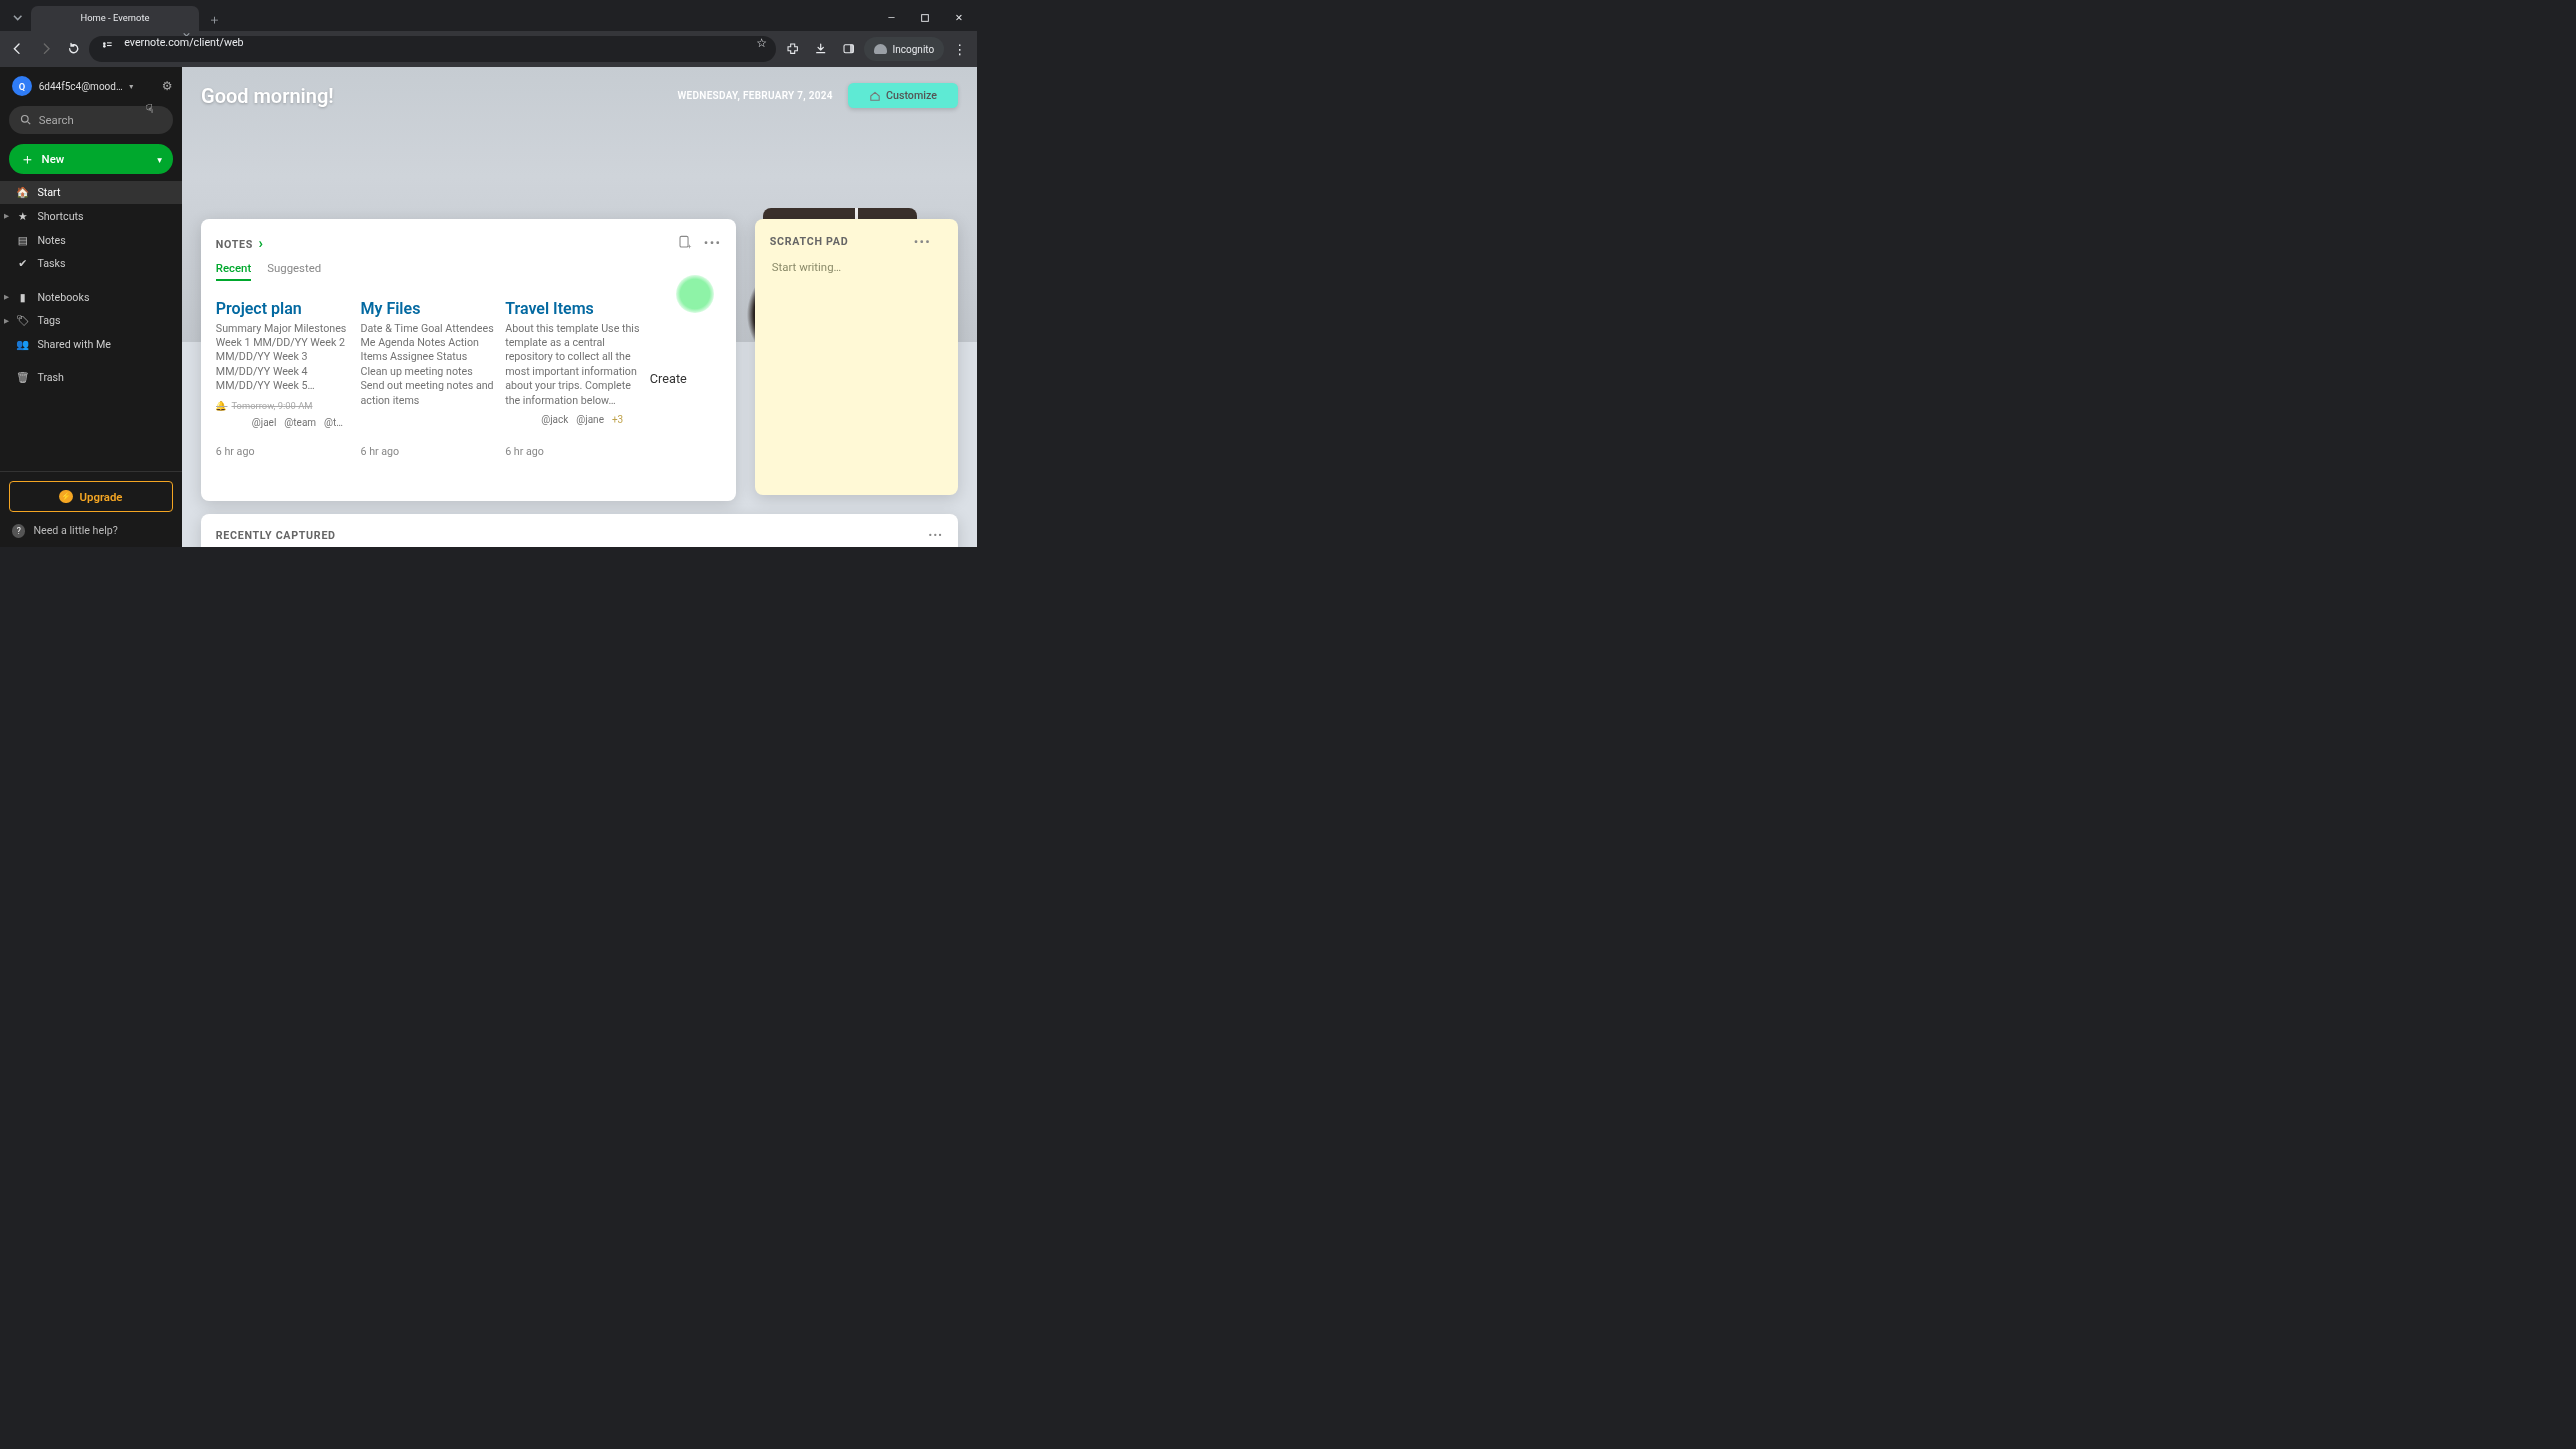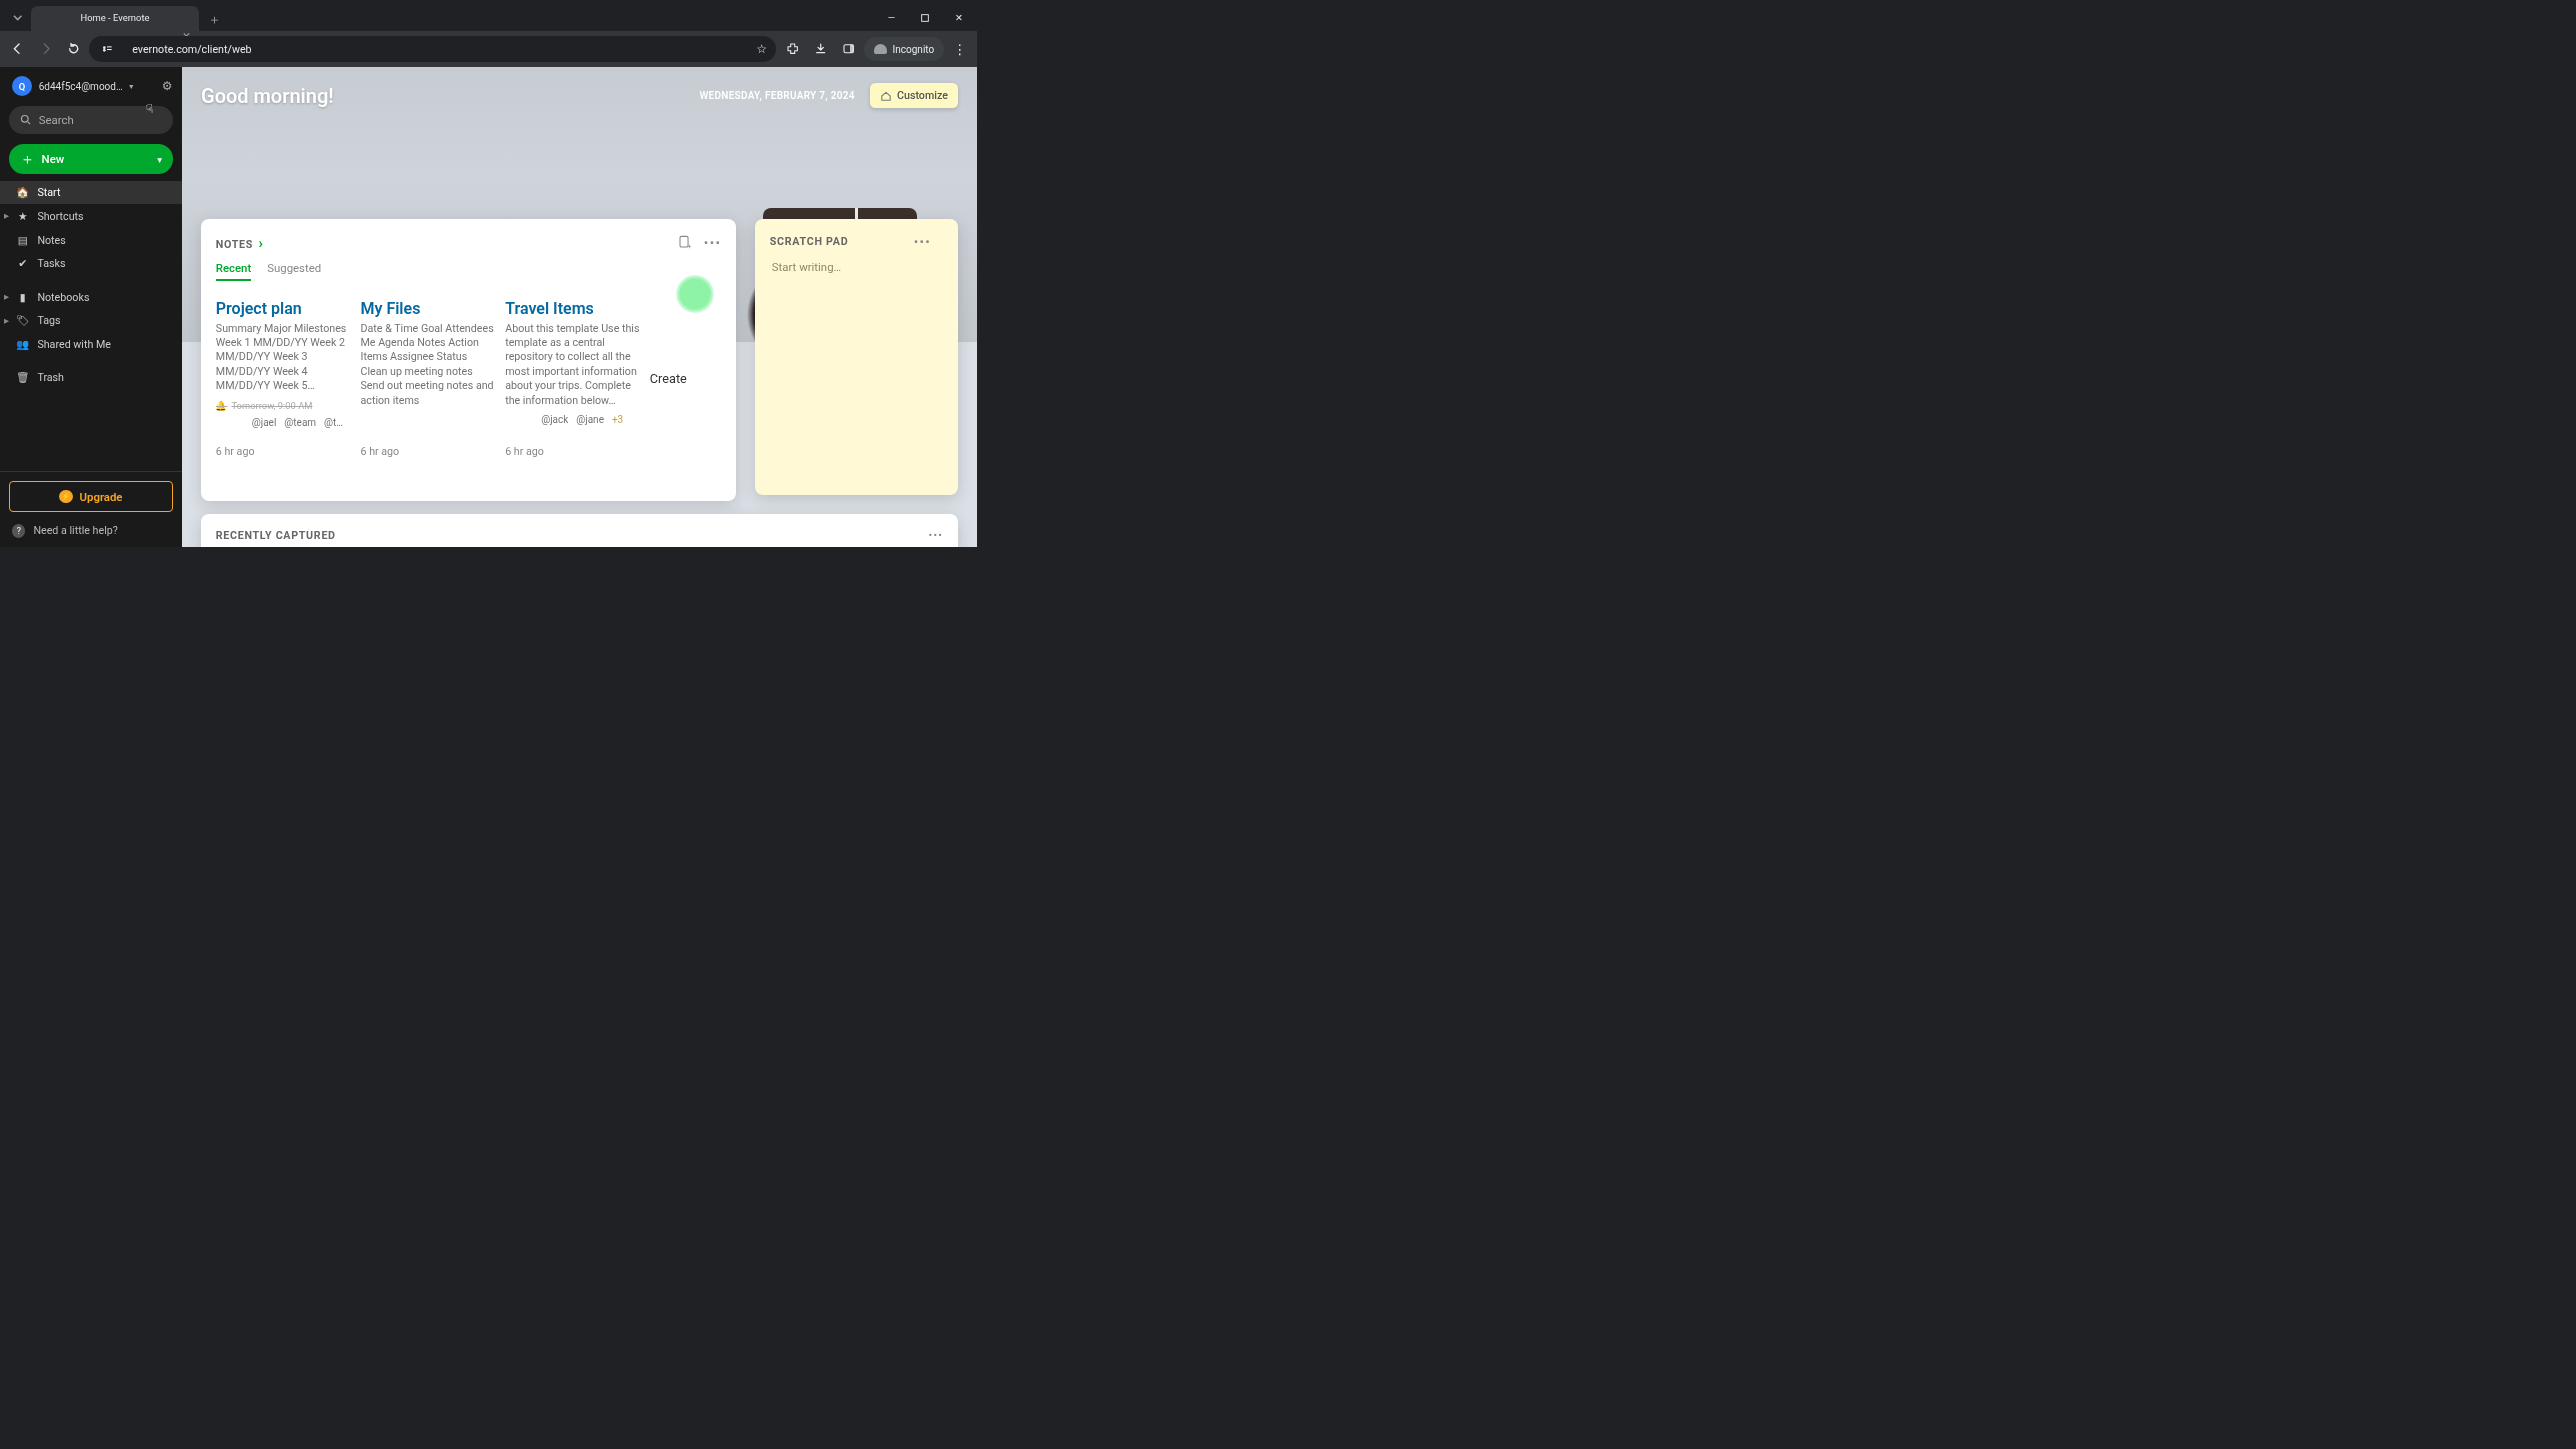--- a/index.html
+++ b/index.html
@@ -80,22 +80,22 @@
     width:24px; height:24px;
     display:flex; align-items:center; justify-content:center;
     color:var(--text-light);
     border-radius:50%;
   }
   .tool-btn.dim { color:var(--text-mid); }
   .omnibox {
     flex:1; height:25.5px;
     background: var(--chrome-bg);
     border-radius: 13.4px;
-    display:flex; align-items:center;
-    padding:0 9.4px; gap:16px;
+    display:flex; 
+    padding:0 9.4px; gap:8px;
     color:var(--text-light); font-size:10.7px;
   }
   .omnibox .site-chip {
     width:17.4px; height:17.4px; border-radius:50%;
     display:flex; align-items:center; justify-content:center;
     font-size:9.4px; color:var(--text-light);
   }
   .omnibox .star { margin-left:auto; color:var(--text-light); font-size:12px; }
   .incognito-pill {
     height:24px; padding:0 9.4px;
@@ -245,22 +245,22 @@
   .greeting {
     font-size:20px; font-weight:600; color:#fff;
     text-shadow:0 0.7px 2.7px rgba(0,0,0,.25);
   }
   .date {
     margin-left:auto; color:#fff; font-size:10px; font-weight:600;
     letter-spacing:0.3px;
   }
   .customize-btn {
     margin-left:14.8px;
-    background:#fef9c3; border-radius:5.4px;
-    padding:6px 10px;
+    background:#5eead4; border-radius:5.4px;
+    padding:6px 21px;
     display:flex; align-items:center; gap:5.4px;
     color:#555; font-size:10.7px; font-weight:500;
     box-shadow:0 1.3px 4px rgba(0,0,0,.15);
   }
 
   .widgets {
     position:absolute; top:152px; left:19px; right:19px; bottom:0;
     display:flex; gap:19px;
   }
 

